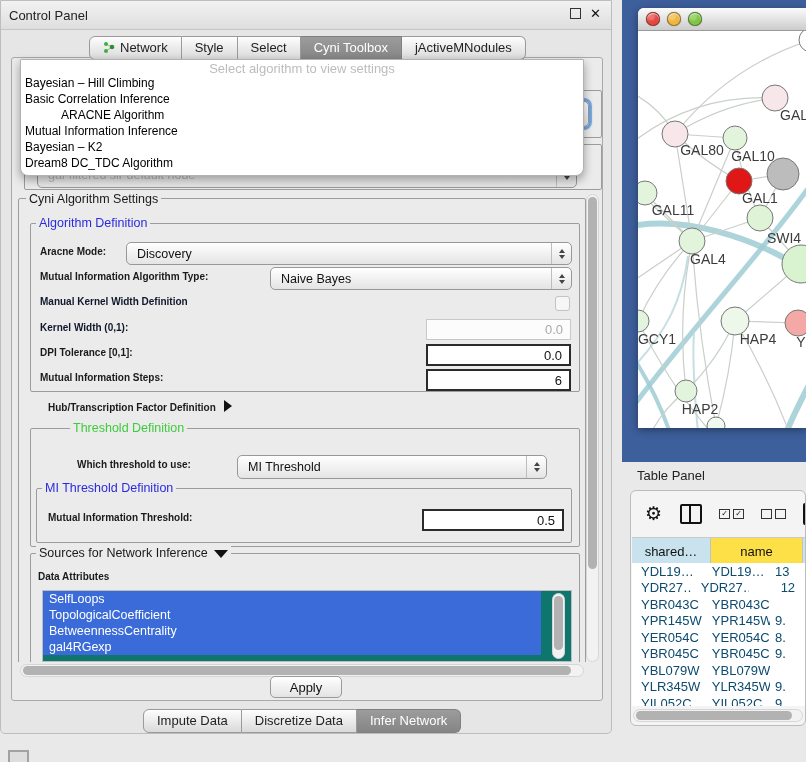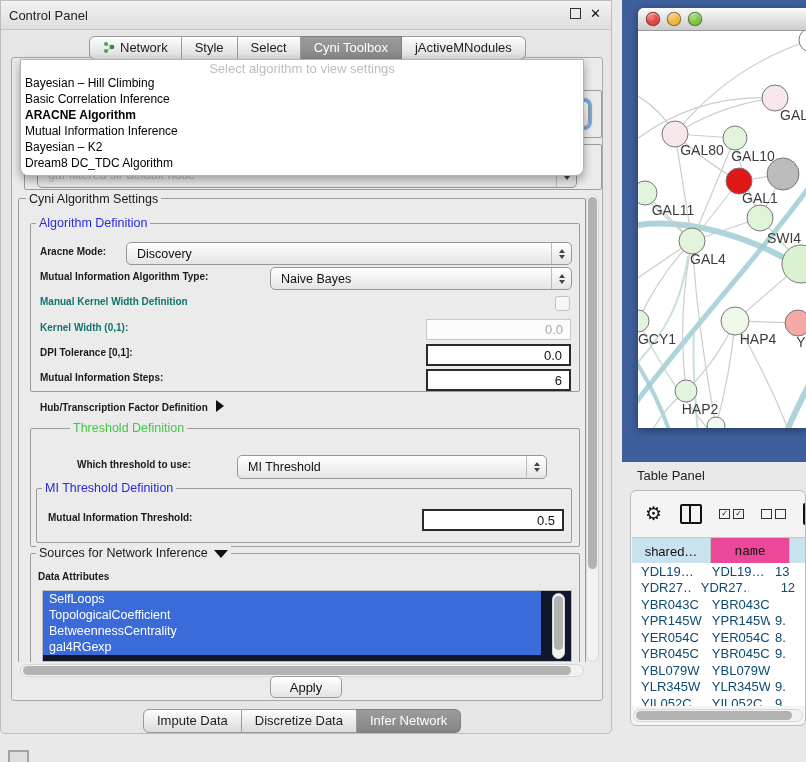--- a/index.html
+++ b/index.html
@@ -22,21 +22,21 @@
   .seg.last{border-radius:0 6px 6px 0;}
   .seg.sel{background:linear-gradient(#9c9c9c,#858585);color:#fff;border-color:#808080;}
   .tabicon svg{display:block;}
   
   .cp-content{position:absolute;left:10px;top:56px;width:592px;height:644px;background:#ebebeb;
     border:1px solid #a9a9a9;border-radius:3px;box-sizing:border-box;}
   .groupbox{position:absolute;border:1px solid #9c9c9c;border-radius:2px;box-sizing:border-box;}
   .grouptitle{position:absolute;font-size:12.5px;background:#ebebeb;padding:0 3px;white-space:nowrap;z-index:2;}
   .blue{color:#2a2ae0;} .green{color:#3ecb3e;margin-left:34px;} .dark{color:#1a1a1a;}
   .lbl{position:absolute;font-size:10px;font-weight:bold;color:#1a1a1a;white-space:nowrap;}
-  .lbl.dis{color:#0f766e;}
+  .lbl.dis{color:#0f172a;}
   .combo{position:absolute;background:linear-gradient(#ffffff,#e4e4e4);border:1px solid #989898;
     border-radius:5px;display:flex;align-items:center;font-size:12.5px;color:#111;box-sizing:border-box;}
   .combo .ctext{flex:1;padding:0 10px;white-space:nowrap;overflow:hidden;}
   .combo .cap{width:19px;align-self:stretch;border-left:1px solid #bdbdbd;display:flex;flex-direction:column;
     align-items:center;justify-content:center;gap:2px;}
   .tri-up{width:0;height:0;border-left:3.5px solid transparent;border-right:3.5px solid transparent;border-bottom:4px solid #444;}
   .tri-dn{width:0;height:0;border-left:3.5px solid transparent;border-right:3.5px solid transparent;border-top:4px solid #444;}
   .combo.focusring{box-shadow:0 0 1px 3px rgba(90,150,220,.85);}
   .combo.ghost .ctext{color:#b9b9b9;}
   .field{position:absolute;background:#fff;border:1px solid #b3b3b3;font-size:13px;color:#111;
@@ -46,30 +46,30 @@
   .checkbox{position:absolute;width:13px;height:13px;border:1px solid #c3c3c3;border-radius:3px;background:#f6f6f6;}
   .tri-right{display:inline-block;width:0;height:0;border-top:6px solid transparent;border-bottom:6px solid transparent;
     border-left:8px solid #111;vertical-align:-1px;margin-left:8px;}
   .tri-down-big{display:inline-block;width:0;height:0;border-left:7px solid transparent;border-right:7px solid transparent;
     border-top:8px solid #111;vertical-align:-1px;margin-left:6px;}
   
   .dd-overlay{position:absolute;left:8px;top:1px;width:562px;height:115px;background:#fff;
     border:1px solid #b2b2b2;border-radius:1px 1px 8px 8px;box-shadow:0 4px 10px rgba(0,0,0,.35);z-index:6;overflow:hidden;}
   .dd-prompt{font-size:13px;color:#bcbcbc;text-align:center;padding-top:1px;height:14px;}
   .dd-item{font-size:12px;color:#000;padding:0 0 0 4px;line-height:16px;white-space:nowrap;}
-  .dd-item.bold{font-weight:bold;}
+  .dd-item.bold{font-weight:normal;margin-left:36px;}
   
   .settings-vp{position:absolute;left:0;top:134px;width:574px;height:470px;overflow:hidden;}
   
   .vscroll{position:absolute;width:13px;background:#f2f2f2;border:1px solid #d6d6d6;border-radius:7px;box-sizing:border-box;}
   .vthumb{position:absolute;left:1px;width:9px;background:#b2b2b2;border-radius:5px;}
   .hscroll{position:absolute;height:13px;background:#f2f2f2;border:1px solid #d6d6d6;border-radius:7px;box-sizing:border-box;}
   .hthumb{position:absolute;top:1px;height:9px;background:#b2b2b2;border-radius:5px;}
   
-  .attrlist{position:absolute;background:#0f172a;border:1px solid #bdbdbd;overflow:hidden;box-sizing:border-box;}
+  .attrlist{position:absolute;background:#0f766e;border:1px solid #bdbdbd;overflow:hidden;box-sizing:border-box;}
   .attr-item{font-size:12.5px;line-height:16px;padding-left:6px;color:#fff;background:#3a6bd8;
     width:492px;white-space:nowrap;}
   .apply-btn{position:absolute;background:linear-gradient(#ffffff,#e3e3e3);border:1px solid #9a9a9a;
     border-radius:5px;font-size:13px;color:#111;text-align:center;padding:3px 0;box-sizing:border-box;}
   .mini-icon{position:absolute;left:8px;top:750px;width:17px;height:12px;border:2px solid #a2a2a2;background:#dedede;}
   
   .desktop{position:absolute;left:622px;top:0;width:184px;height:462px;background:#3d5f9b;}
   .netwin{position:absolute;left:16px;top:8px;width:168px;height:420px;background:#fff;
     border-radius:6px 6px 0 0;box-shadow:0 2px 8px rgba(0,0,0,.4);}
   .netwin-title{height:22px;background:linear-gradient(#fbfbfb,#cccccc);border-bottom:1px solid #9a9a9a;
@@ -199,21 +199,21 @@
 
         <div class="lbl dis" style="left:28px;top:130px;">Kernel Width (0,1):</div>
         <div class="field dis" style="left:414px;top:127px;width:145px;height:21px;">0.0</div>
 
         <div class="lbl" style="left:28px;top:155px;">DPI Tolerance [0,1]:</div>
         <div class="field strong" style="left:414px;top:152px;width:145px;height:22px;">0.0</div>
 
         <div class="lbl" style="left:28px;top:180px;">Mutual Information Steps:</div>
         <div class="field strong" style="left:414px;top:177px;width:145px;height:22px;">6</div>
 
-        <div class="lbl" style="left:28px;top:208px;font-weight:bold;text-align:center;"><span>Hub/Transcription Factor Definition</span><span class="tri-right"></span></div>
+        <div class="lbl" style="left:36px;top:208px;font-weight:bold;text-align:center;"><span>Hub/Transcription Factor Definition</span><span class="tri-right"></span></div>
 
         <div class="groupbox" style="left:18px;top:236px;width:550px;height:119px;"></div>
         <div class="grouptitle green" style="left:24px;top:229px;">Threshold Definition</div>
 
         <div class="lbl" style="left:65px;top:267px;">Which threshold to use:</div>
         <div class="combo" style="left:225px;top:263px;width:310px;height:24px;gap:24px;">
           <span class="ctext">MI Threshold</span>
           <span class="cap">
               <span class="tri-up"></span>
               <span class="tri-dn"></span>
@@ -351,21 +351,21 @@
             <span class="cb">✓</span>
         </span>
         <span class="cbpair">
           <span class="cb"></span>
             <span class="cb"></span>
         </span>
         <span class="pageicon"></span>
       </div>
       <div class="tp-header" id="tbl-header">
           <div class="th" style="width: 79px; background: rgb(201, 227, 238);">shared…</div>
-          <div class="th" style="width: 79px; background: #ec4899; font-family: Liberation Mono, monospace;">name</div>
+          <div class="th" style="width: 92px; background: #fde047;">name</div>
           <div class="th" style="width: 40px; background: rgb(201, 227, 238);"></div>
         </div>
       <div class="tp-rows" id="tbl-rows">
           <div class="trow">
             <div class="td" style="width: 79px; padding-left: 9px;">YDL19…</div>
             <div class="td" style="width: 75px; padding-left: 9px;">YDL19…</div>
             <div class="td" style="width: 40px; padding-left: 5px;">13</div>
           </div>
           <div class="trow">
             <div class="td" style="width: 79px; padding-left: 9px;">YDR27…</div>

